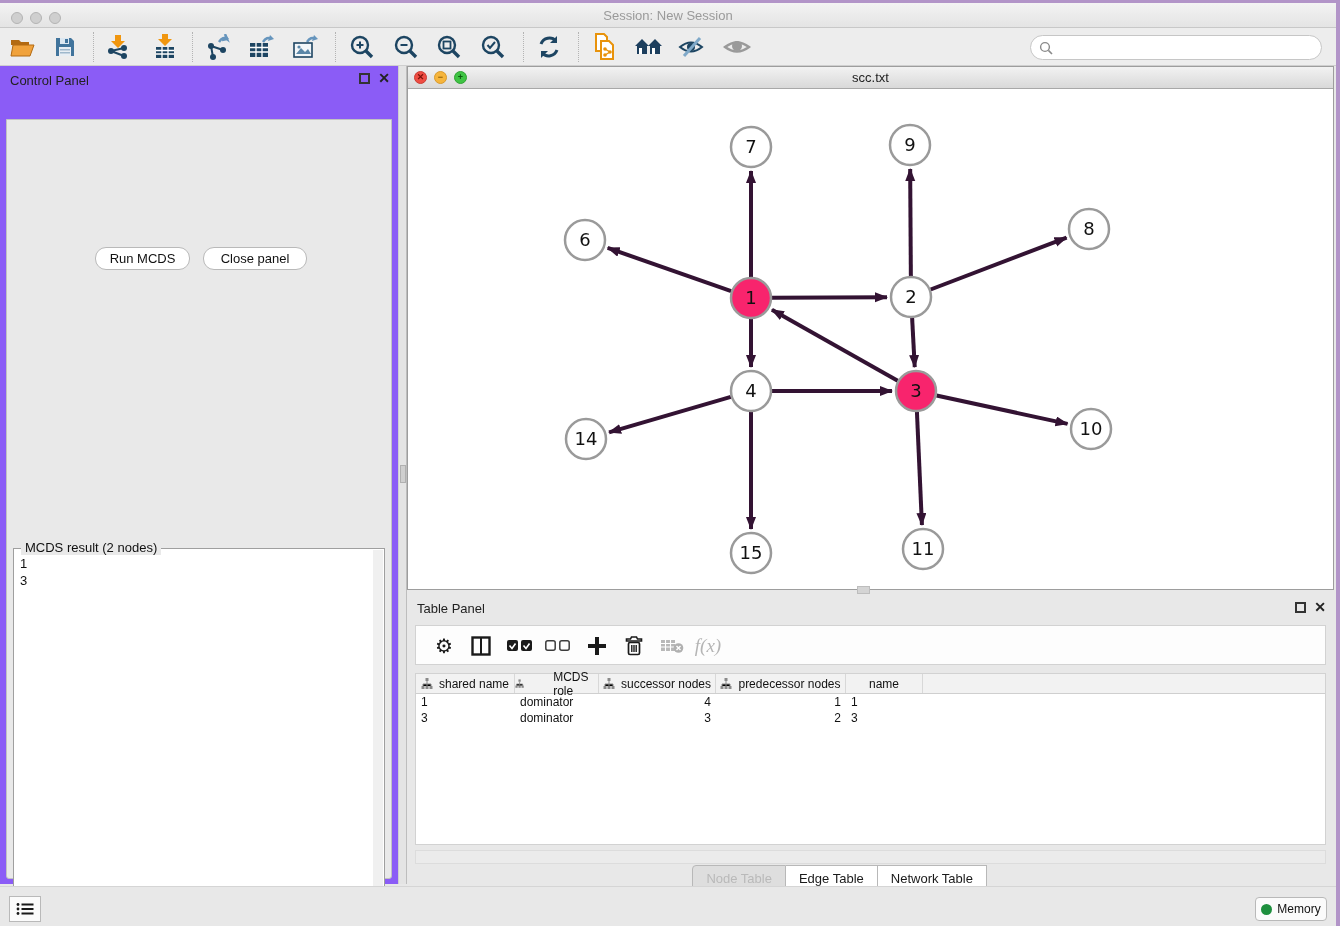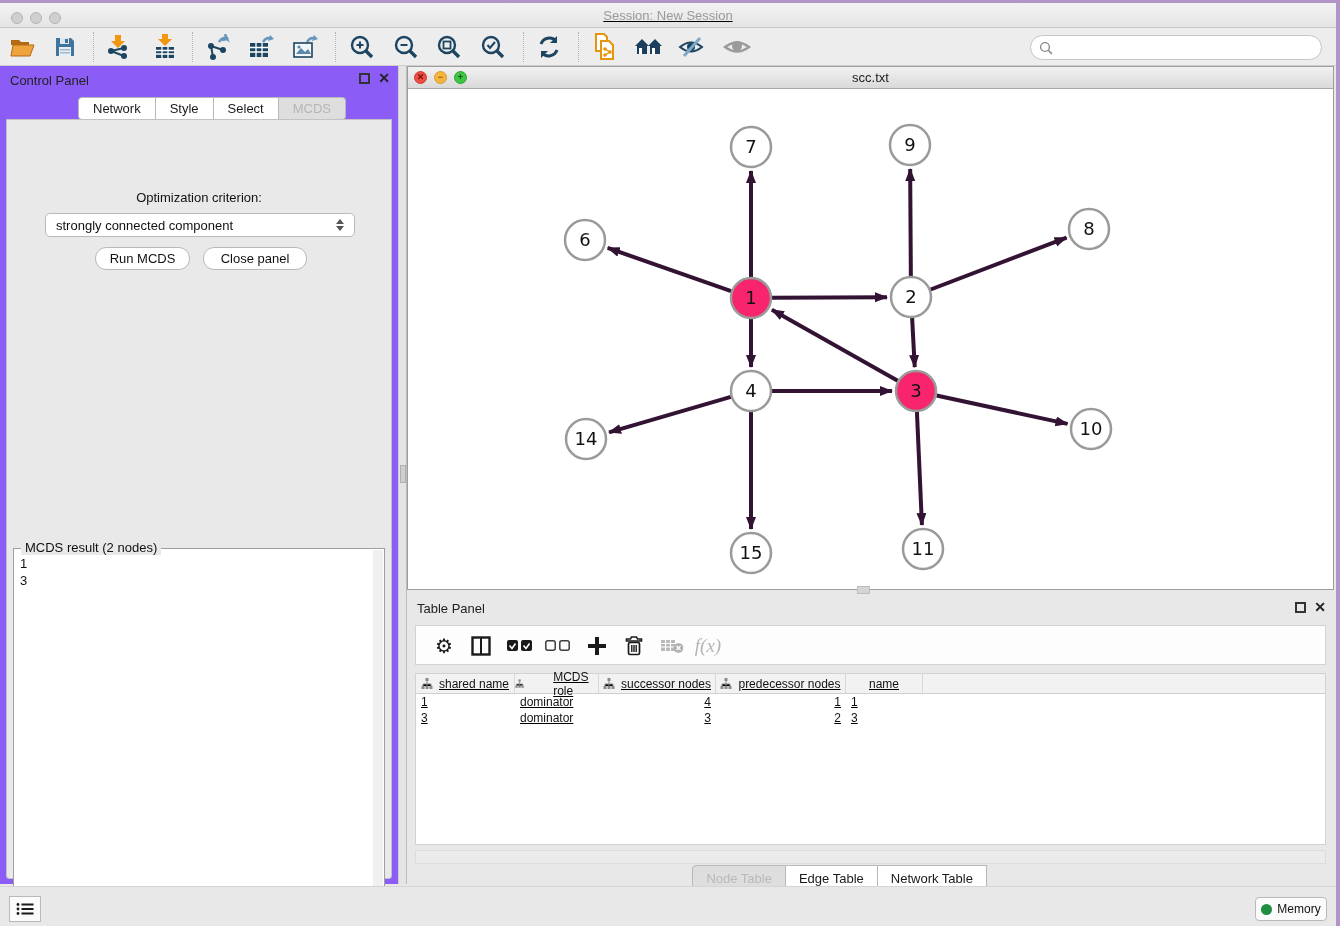--- a/index.html
+++ b/index.html
@@ -6,21 +6,21 @@
   html,body { width:1340px; height:926px; }
   body { font-family:"Liberation Sans", sans-serif; background:#e8e8e8; position:relative; overflow:hidden; }
 
   
   .desktop-top { position:absolute; left:0; top:0; width:1340px; height:3px; background:#b294c8; }
   .desktop-right { position:absolute; right:0; top:0; width:4px; height:926px; background:#b294c8; }
 
   
   .titlebar { position:absolute; left:0; top:3px; width:1336px; height:25px;
     background:linear-gradient(#f3f3f3,#e4e4e4); border-bottom:1px solid #c8c8c8;
-    display:flex; align-items:center; justify-content:center;text-decoration:underline; }
+    display:flex; align-items:center; justify-content:center; }
   .titlebar .title { font-size:13px; color:#9a9a9a; }
   .tl-dot { position:absolute; top:9px; width:12px; height:12px; border-radius:50%; }
   .tl-gray { background:#cfcfcf; border:1px solid #b4b4b4; }
 
   
   .toolbar { position:absolute; left:0; top:28px; width:1336px; height:38px;
     background:#ededed; border-bottom:1px solid #cfcfcf; }
   .tb-icon { position:absolute; top:2px; width:36px; height:34px; display:flex; align-items:center; justify-content:center; }
   .tb-sep { position:absolute; top:4px; width:0; height:30px; border-left:1px dotted #b4b4b4; }
   .searchbox { position:absolute; right:14px; top:7px; width:292px; height:25px; background:#ffffff;
@@ -81,21 +81,21 @@
 
   
   .table-panel { position:absolute; left:407px; top:595px; width:927px; height:291px; background:#e8e8e8; }
   .tp-header { position:absolute; left:0; top:0; width:100%; height:26px; display:flex; align-items:center; }
   .tp-header .tp-title { font-size:13px; color:#222; margin-left:10px; }
 
   .tp-toolbar { position:absolute; left:8px; top:30px; width:911px; height:40px; background:#fdfdfd; border:1px solid #d2d2d2; }
   .tp-icon { position:absolute; top:3px; width:34px; height:34px; display:flex; align-items:center; justify-content:center; }
   .fx-icon { font-family:"Liberation Serif", serif; font-style:italic; font-size:19px; color:#b5b5b5; }
 
-  .tp-table { position:absolute; left:8px; top:78px; width:911px; height:172px; background:#ffffff; border:1px solid #d2d2d2;text-decoration:underline; }
+  .tp-table { position:absolute; left:8px; top:78px; width:911px; height:172px; background:#ffffff; border:1px solid #d2d2d2; }
   .tp-thead { display:flex; height:20px; background:#f2f2f2; border-bottom:1px solid #cfcfcf; }
   .th-cell { display:flex; align-items:center; justify-content:center; gap:6px; font-size:12px; color:#111; border-right:1px solid #d8d8d8; position:relative; }
   .tree-icon { display:inline-block; }
   .tp-row { display:flex; height:16px; font-size:12px; color:#111; }
   .td-cell { padding:0 5px; display:flex; align-items:center; }
   .td-left { justify-content:flex-start; }
   .td-right { justify-content:flex-end; }
   .tp-hscroll { position:absolute; left:8px; top:255px; width:911px; height:14px; background:#ebebeb; border:1px solid #dcdcdc; }
 
   .tp-tabs { position:absolute; left:0; top:270px; width:100%; height:21px; display:flex; justify-content:center; }
@@ -274,35 +274,21 @@
 </div>
 
 <div class="control-panel">
   <div class="cp-header">
     <span class="cp-title">Control Panel</span>
     <span class="panel-btns">
       <span class="float-btn"></span>
       <span class="close-btn">✕</span>
     </span>
   </div>
-  <div class="cp-tabs">
-    <div class="cp-tab">Network</div>
-    <div class="cp-tab">Style</div>
-    <div class="cp-tab">Select</div>
-    <div class="cp-tab selected">MCDS</div>
-  </div>
   <div class="cp-body">
-    <div class="opt-label">Optimization criterion:</div>
-    <div class="criterion-select">
-      <span>strongly connected component</span>
-      <span class="spinners">
-          <span class="tri-up"></span>
-          <span class="tri-down"></span>
-        </span>
-    </div>
     <div class="cp-btn run-btn">Run MCDS</div>
     <div class="cp-btn closepanel-btn">Close panel</div>
     <div class="result-group">
       <div class="result-box">
         <div class="result-lines">
           <div>1</div>
           <div>3</div>
         </div>
         <div class="result-scroll"></div>
       </div>

